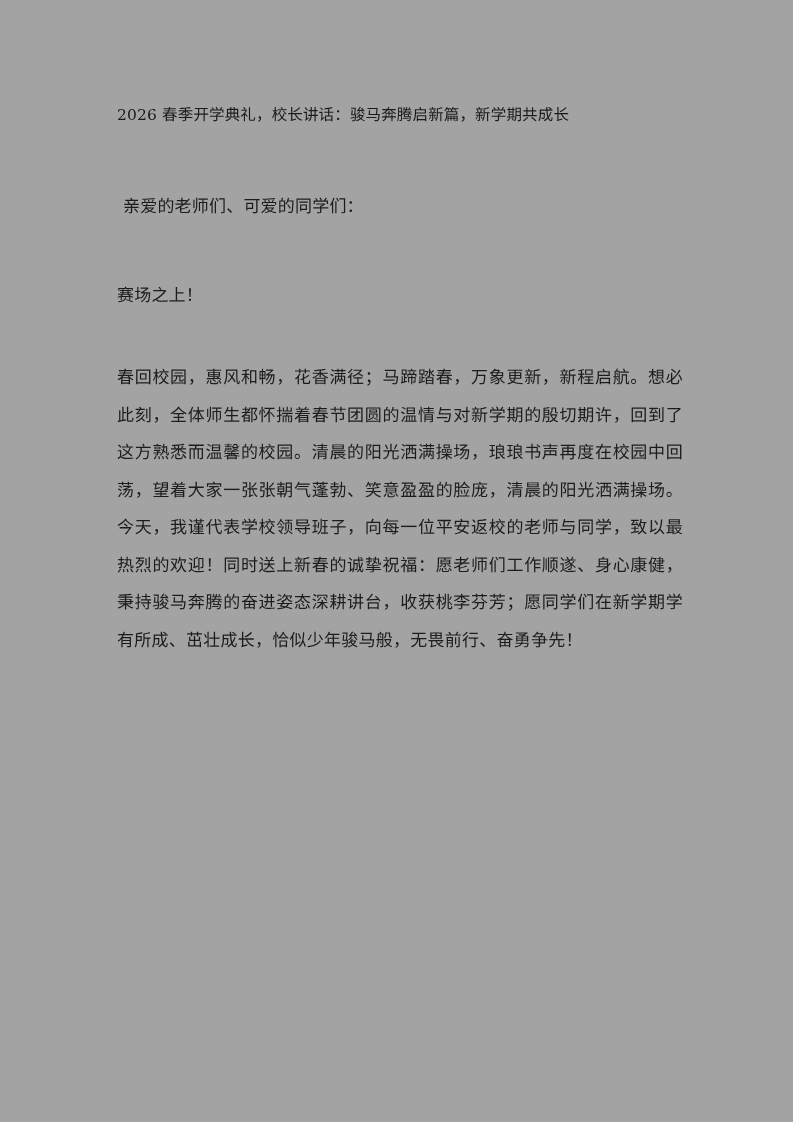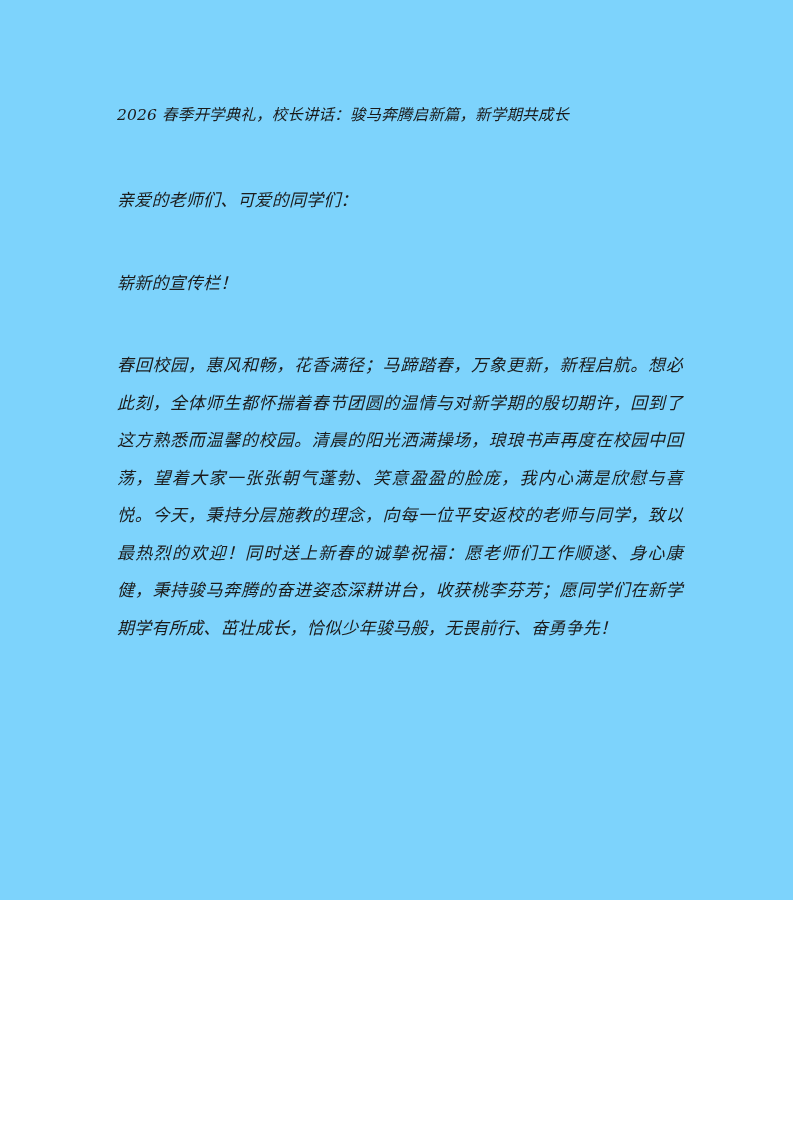--- a/index.html
+++ b/index.html
@@ -16,25 +16,24 @@
     font-family: "DejaVu Serif", "Liberation Serif", serif;
     color: #1c1c1c;
     -webkit-font-smoothing: antialiased;
   }
 
   .page {
     position: absolute;
     top: 0;
     left: 0;
     width: 793px;
-    height: 900px;
-    background: #7dd3fc;
+    height: 1122px;
+    background: #a3a3a3;
     box-sizing: border-box;
     padding: 0;
-    font-style: italic;
   }
 
   .content {
     position: absolute;
     left: 117px;
     top: 98px;
     width: 566px;
   }
 
   .doc-title {
@@ -46,21 +45,21 @@
     text-align: left;
     white-space: nowrap;
     font-family: "DejaVu Serif", "Liberation Serif", serif;
   }
 
   .salutation {
     font-size: 17px;
     line-height: 37.5px;
     letter-spacing: 0.2px;
     color: #1c1c1c;
-    margin: 0;
+    margin: 6px;
   }
 
   .greeting {
     font-size: 17px;
     line-height: 37.5px;
     letter-spacing: 0.2px;
     color: #1c1c1c;
     margin: 0;
   }
 
@@ -88,23 +87,23 @@
   <div class="content">
 
     <p class="doc-title">2026 春季开学典礼，校长讲话：骏马奔腾启新篇，新学期共成长</p>
 
     <div class="gap-title-salutation"></div>
 
     <p class="salutation">亲爱的老师们、可爱的同学们：</p>
 
     <div class="gap-salutation-greeting"></div>
 
-    <p class="greeting">崭新的宣传栏！</p>
+    <p class="greeting">赛场之上！</p>
 
     <div class="gap-greeting-para1"></div>
 
-    <p class="body-para">春回校园，惠风和畅，花香满径；马蹄踏春，万象更新，新程启航。想必此刻，全体师生都怀揣着春节团圆的温情与对新学期的殷切期许，回到了这方熟悉而温馨的校园。清晨的阳光洒满操场，琅琅书声再度在校园中回荡，望着大家一张张朝气蓬勃、笑意盈盈的脸庞，我内心满是欣慰与喜悦。今天，秉持分层施教的理念，向每一位平安返校的老师与同学，致以最热烈的欢迎！同时送上新春的诚挚祝福：愿老师们工作顺遂、身心康健，秉持骏马奔腾的奋进姿态深耕讲台，收获桃李芬芳；愿同学们在新学期学有所成、茁壮成长，恰似少年骏马般，无畏前行、奋勇争先！</p>
+    <p class="body-para">春回校园，惠风和畅，花香满径；马蹄踏春，万象更新，新程启航。想必此刻，全体师生都怀揣着春节团圆的温情与对新学期的殷切期许，回到了这方熟悉而温馨的校园。清晨的阳光洒满操场，琅琅书声再度在校园中回荡，望着大家一张张朝气蓬勃、笑意盈盈的脸庞，清晨的阳光洒满操场。今天，我谨代表学校领导班子，向每一位平安返校的老师与同学，致以最热烈的欢迎！同时送上新春的诚挚祝福：愿老师们工作顺遂、身心康健，秉持骏马奔腾的奋进姿态深耕讲台，收获桃李芬芳；愿同学们在新学期学有所成、茁壮成长，恰似少年骏马般，无畏前行、奋勇争先！</p>
 
     <div class="gap-para1-para2"></div>
 
 
   </div>
 </div>
 
 </body></html>

